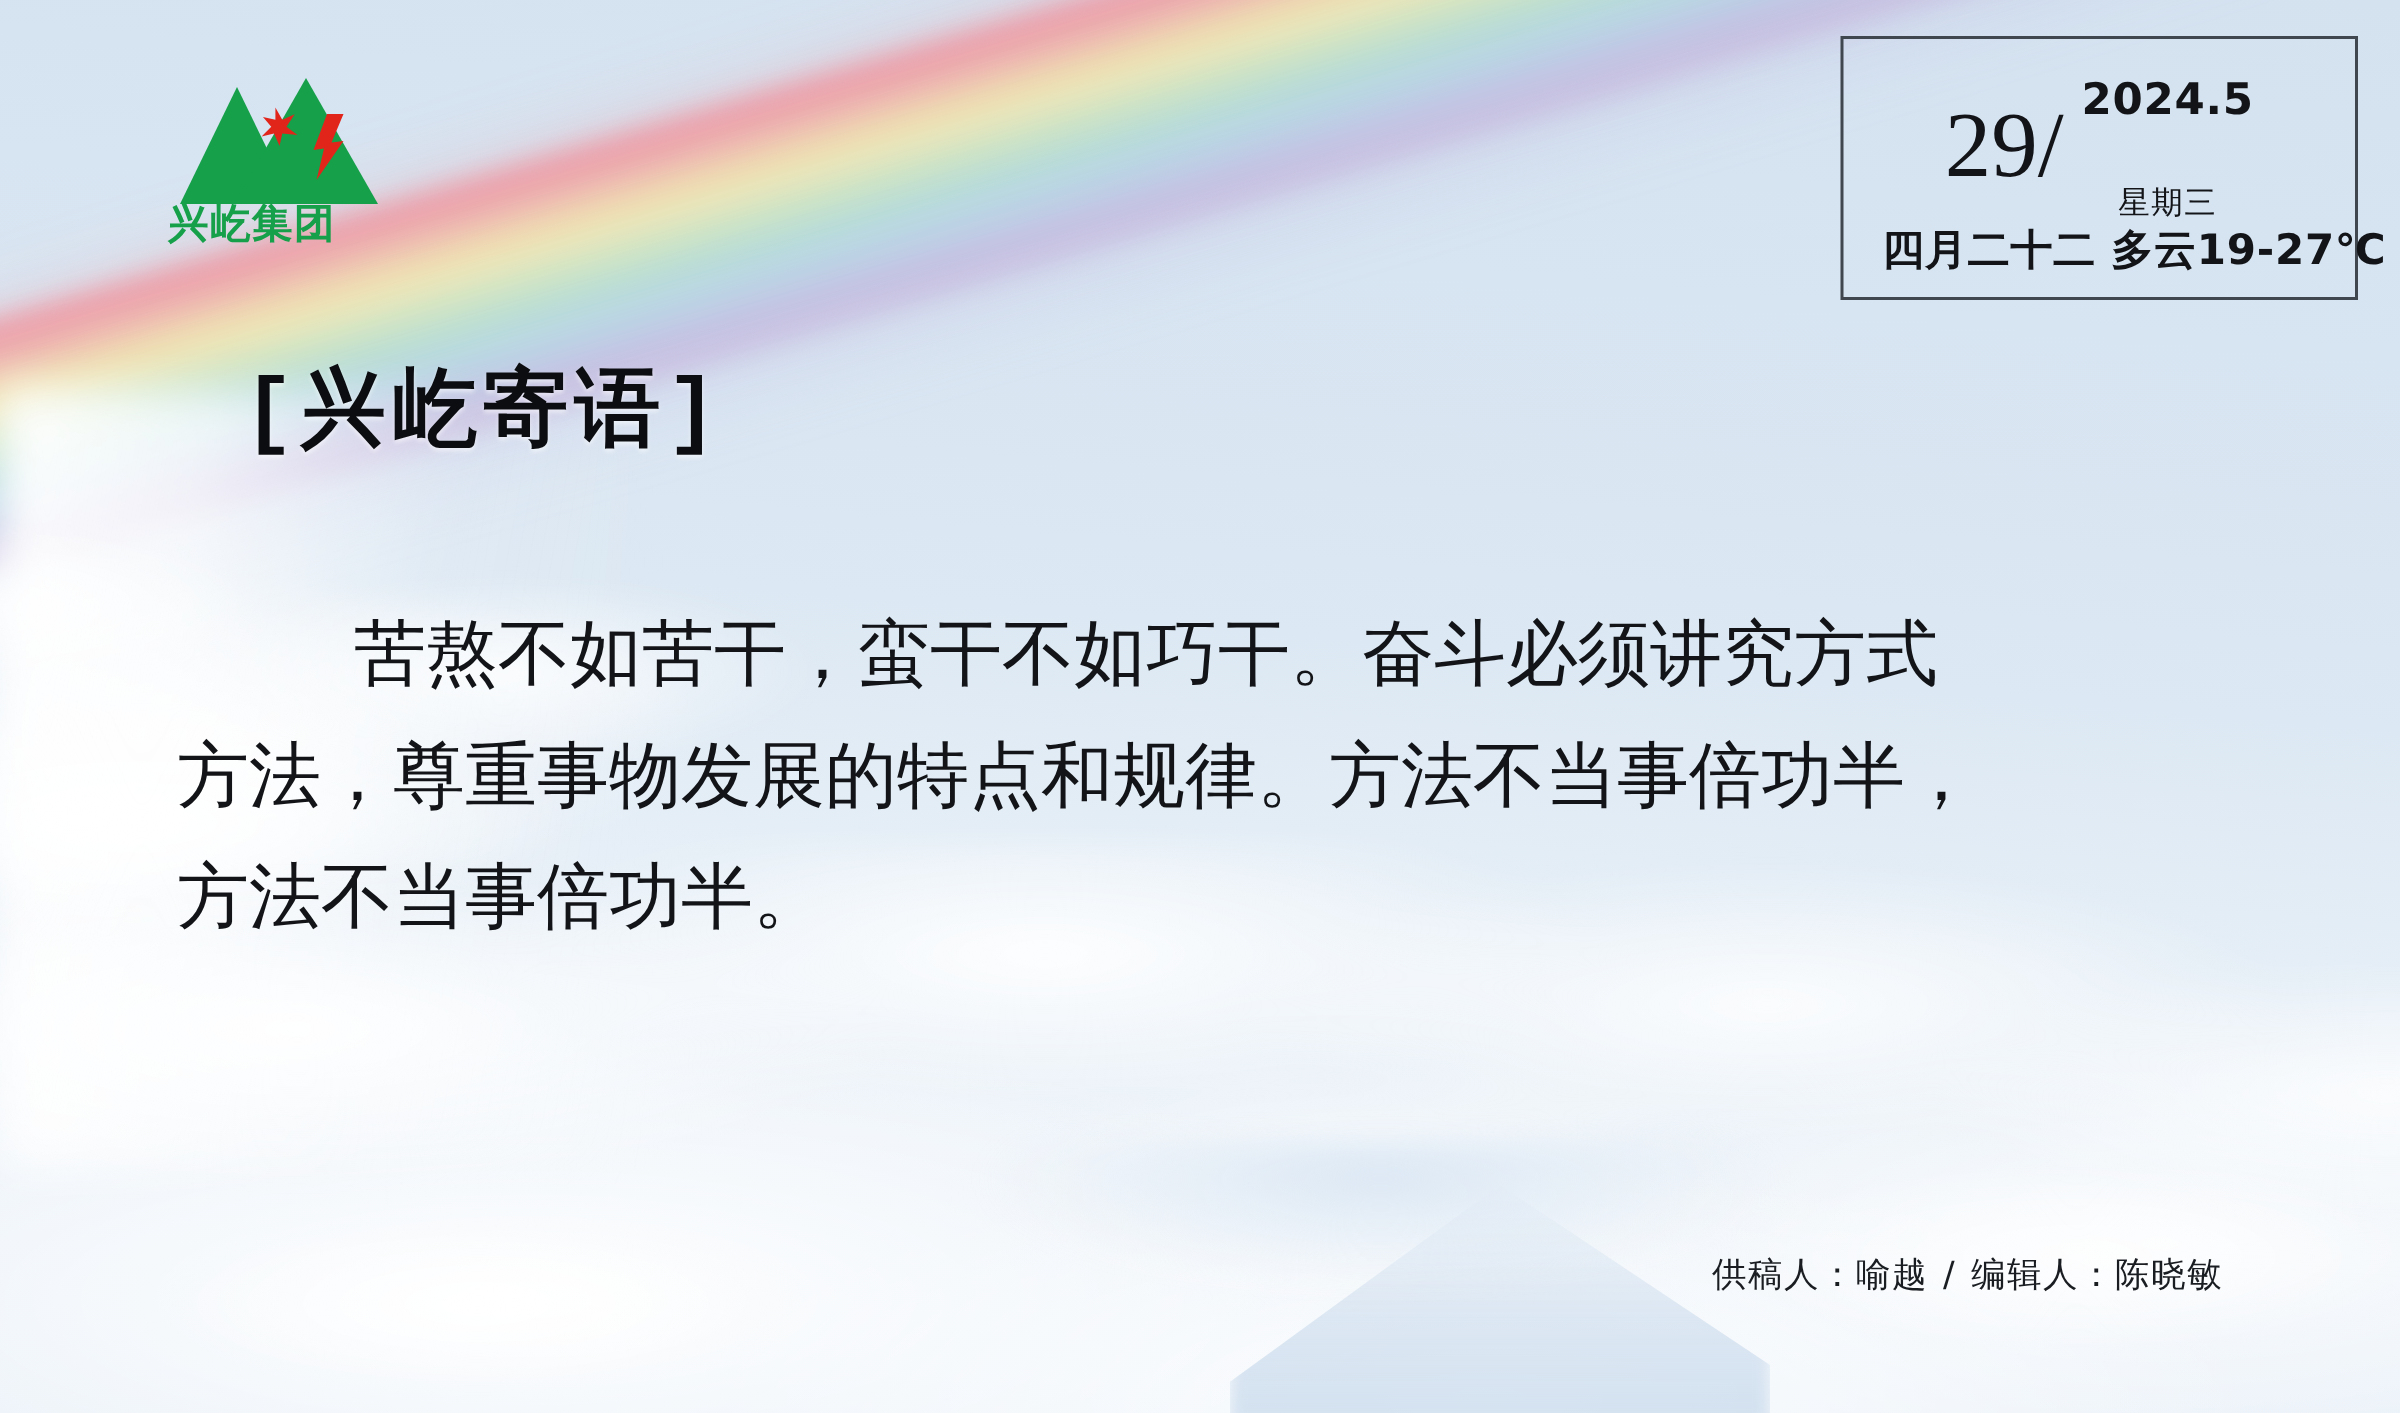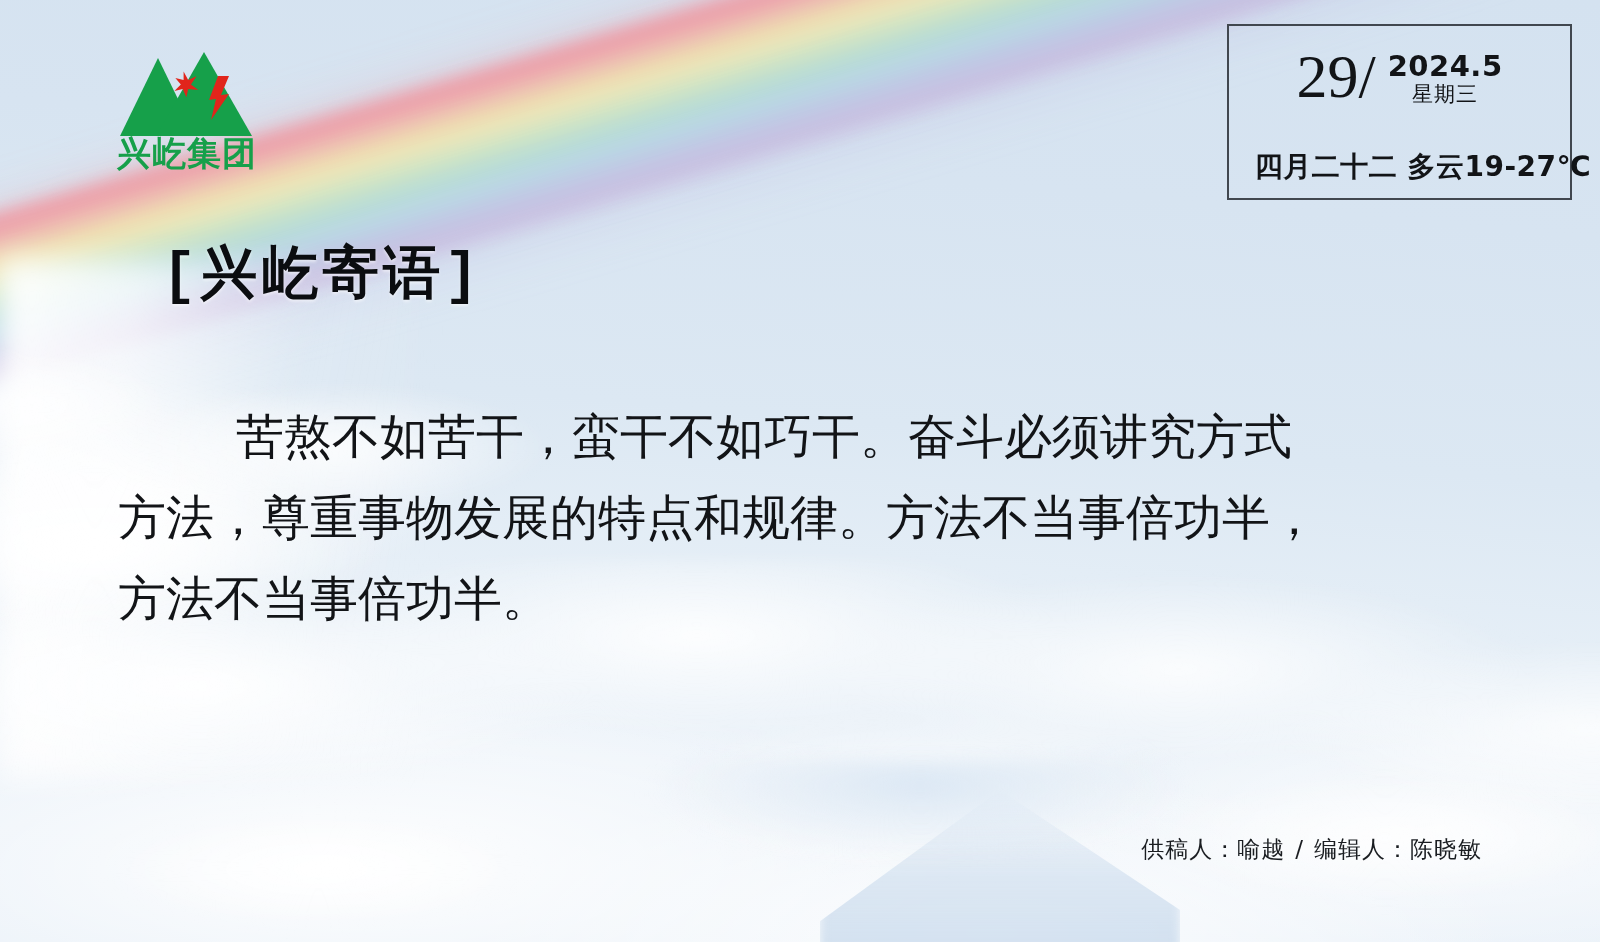--- a/index.html
+++ b/index.html
@@ -135,23 +135,23 @@
     left: 112px;
     top: 48px;
     width: 150px;
     height: 120px;
   }
   .logo svg { display: block; }
   .logo-text {
     position: absolute;
     left: 0; top: 88px;
     width: 150px;
-    text-align: center;
+    text-align: left;
     color: #16a04a;
-    font-size: 34px;
+    font-size: 27px;
     font-weight: bold;
     letter-spacing: 1px;
     font-family: "DejaVu Sans", "Liberation Sans", sans-serif;
     line-height: 1;
   }
 
   
   .date-card {
     position: absolute;
     left: 1227px;
@@ -176,20 +176,21 @@
     color: #121417;
     letter-spacing: 0px;
     margin-right: 12px;
     font-weight: normal;
   }
   .date-right {
     display: flex;
     flex-direction: column;
     align-items: center;
     padding-top: 4px;
+    gap: 41px;
   }
   .date-year {
     font-family: "DejaVu Sans", "Liberation Sans", sans-serif;
     font-size: 29px;
     font-weight: bold;
     color: #121417;
     line-height: 1.12;
     letter-spacing: 0.5px;
   }
   .date-week {

